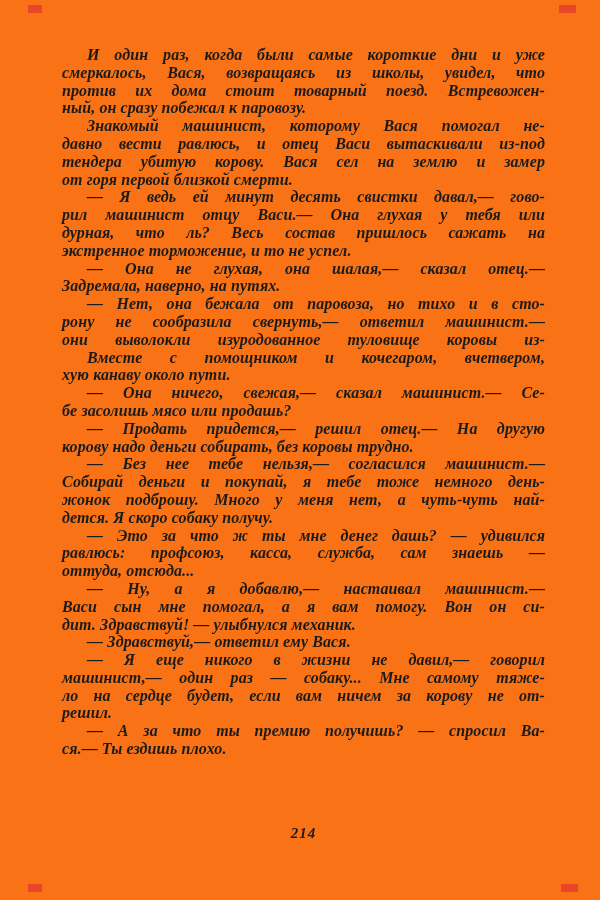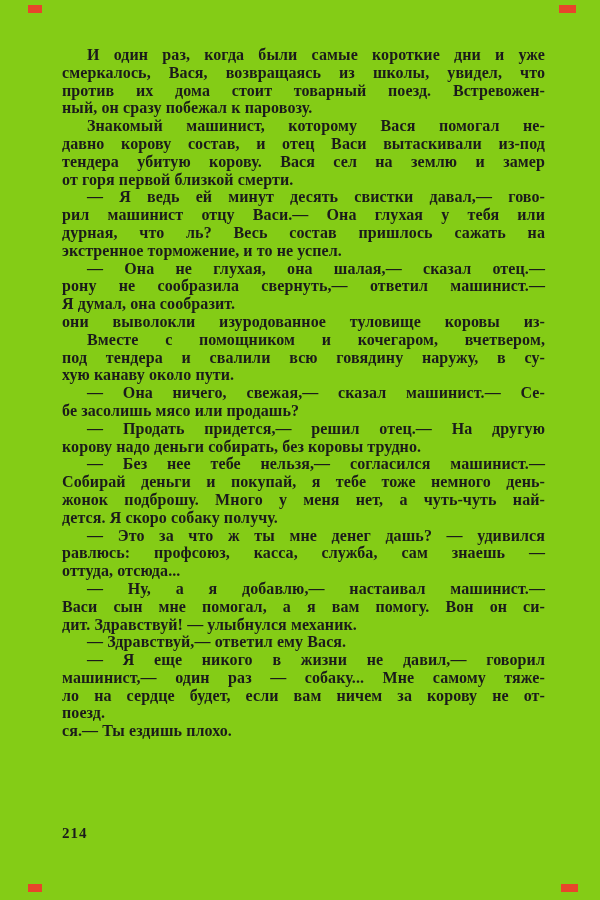--- a/index.html
+++ b/index.html
@@ -39,81 +39,83 @@
   .line.indent {
     text-indent: 25px;
   }
   
   .line:not(.para-end) { white-space: normal; }
   .page-number {
     position: absolute;
     left: 62px;
     top: 825px;
     width: 483px;
+    text-align: center;
     font-size: 15px;
     font-weight: 700;
     color: #1b1b1b;
     letter-spacing: 1px;
   }
   .corner-mark {
     position: absolute;
     width: 14px;
     height: 8px;
     background: #e8452b;
   }
   .corner-mark.tl { left: 28px;  top: 5px; }
   .corner-mark.tr { left: 559px; top: 5px;  width: 17px; }
   .corner-mark.bl { left: 28px;  top: 884px; }
   .corner-mark.br { left: 561px; top: 884px; width: 17px; }
 </style>
 </head>
 <body>
 
-<div class="page" style="background: #84cc16;">
+<div class="page" style="background: #f97316; font-style: italic;">
   <div class="corner-mark tl" style="background: rgb(232, 69, 43);"></div>
   <div class="corner-mark tr" style="background: rgb(232, 69, 43);"></div>
   <div class="corner-mark bl" style="background: rgb(232, 69, 43);"></div>
   <div class="corner-mark br" style="background: rgb(232, 69, 43);"></div>
 
   <div class="text-block" style="color: rgb(27, 27, 27);">
       <div class="line indent">И один раз, когда были самые короткие дни и уже</div>
       <div class="line">смеркалось, Вася, возвращаясь из школы, увидел, что</div>
       <div class="line">против их дома стоит товарный поезд. Встревожен-</div>
       <div class="line para-end">ный, он сразу побежал к паровозу.</div>
       <div class="line indent">Знакомый машинист, которому Вася помогал не-</div>
-      <div class="line">давно корову состав, и отец Васи вытаскивали из-под</div>
+      <div class="line">давно вести равлюсь, и отец Васи вытаскивали из-под</div>
       <div class="line">тендера убитую корову. Вася сел на землю и замер</div>
       <div class="line para-end">от горя первой близкой смерти.</div>
       <div class="line indent">— Я ведь ей минут десять свистки давал,— гово-</div>
       <div class="line">рил машинист отцу Васи.— Она глухая у тебя или</div>
       <div class="line">дурная, что ль? Весь состав пришлось сажать на</div>
       <div class="line para-end">экстренное торможение, и то не успел.</div>
       <div class="line indent">— Она не глухая, она шалая,— сказал отец.—</div>
+      <div class="line para-end">Задремала, наверно, на путях.</div>
+      <div class="line indent">— Нет, она бежала от паровоза, но тихо и в сто-</div>
       <div class="line">рону не сообразила свернуть,— ответил машинист.—</div>
-      <div class="line para-end">Я думал, она сообразит.</div>
       <div class="line">они выволокли изуродованное туловище коровы из-</div>
       <div class="line indent">Вместе с помощником и кочегаром, вчетвером,</div>
-      <div class="line">под тендера и свалили всю говядину наружу, в су-</div>
       <div class="line para-end">хую канаву около пути.</div>
       <div class="line indent">— Она ничего, свежая,— сказал машинист.— Се-</div>
       <div class="line para-end">бе засолишь мясо или продашь?</div>
       <div class="line indent">— Продать придется,— решил отец.— На другую</div>
       <div class="line para-end">корову надо деньги собирать, без коровы трудно.</div>
       <div class="line indent">— Без нее тебе нельзя,— согласился машинист.—</div>
       <div class="line">Собирай деньги и покупай, я тебе тоже немного день-</div>
       <div class="line">жонок подброшу. Много у меня нет, а чуть-чуть най-</div>
       <div class="line para-end">дется. Я скоро собаку получу.</div>
       <div class="line indent">— Это за что ж ты мне денег дашь? — удивился</div>
       <div class="line">равлюсь: профсоюз, касса, служба, сам знаешь —</div>
       <div class="line para-end">оттуда, отсюда...</div>
       <div class="line indent">— Ну, а я добавлю,— настаивал машинист.—</div>
       <div class="line">Васи сын мне помогал, а я вам помогу. Вон он си-</div>
       <div class="line para-end">дит. Здравствуй! — улыбнулся механик.</div>
       <div class="line indent para-end">— Здравствуй,— ответил ему Вася.</div>
       <div class="line indent">— Я еще никого в жизни не давил,— говорил</div>
       <div class="line">машинист,— один раз — собаку... Мне самому тяже-</div>
       <div class="line">ло на сердце будет, если вам ничем за корову не от-</div>
-      <div class="line para-end">поезд.</div>
+      <div class="line para-end">решил.</div>
+      <div class="line indent">— А за что ты премию получишь? — спросил Ва-</div>
       <div class="line para-end">ся.— Ты ездишь плохо.</div>
     </div>
 
   <div class="page-number">214</div>
 </div>
 
 </body></html>

